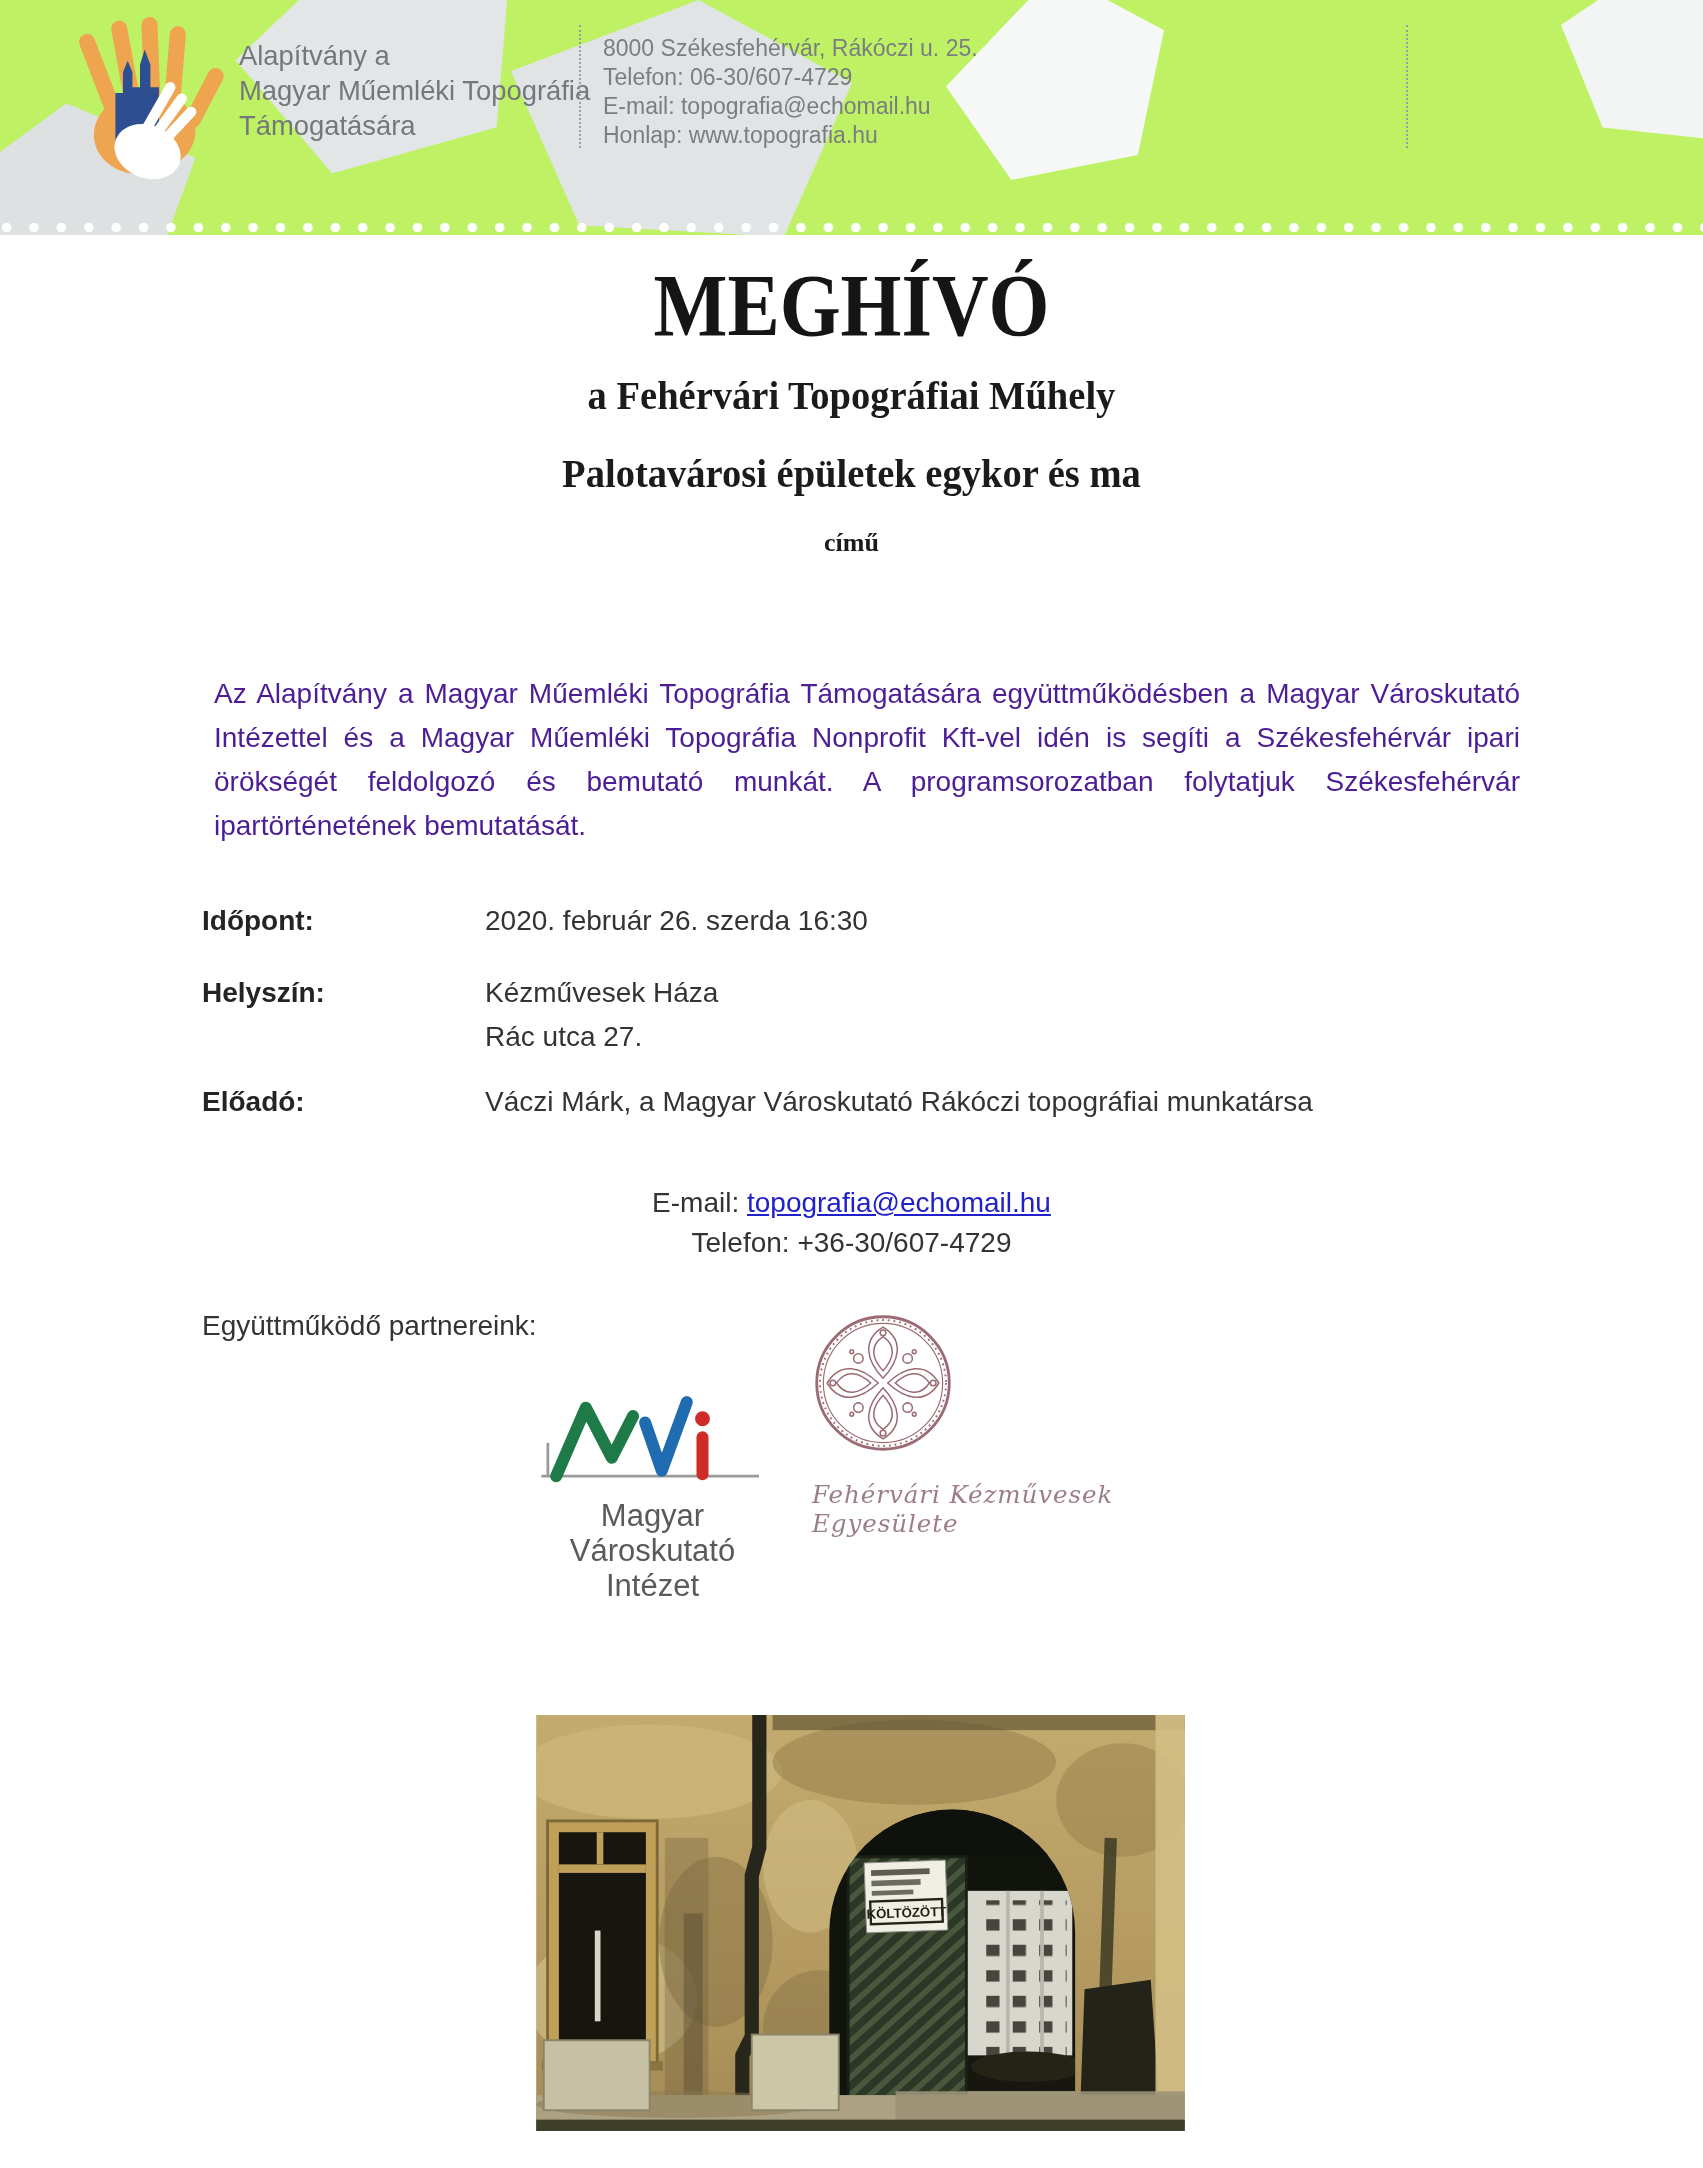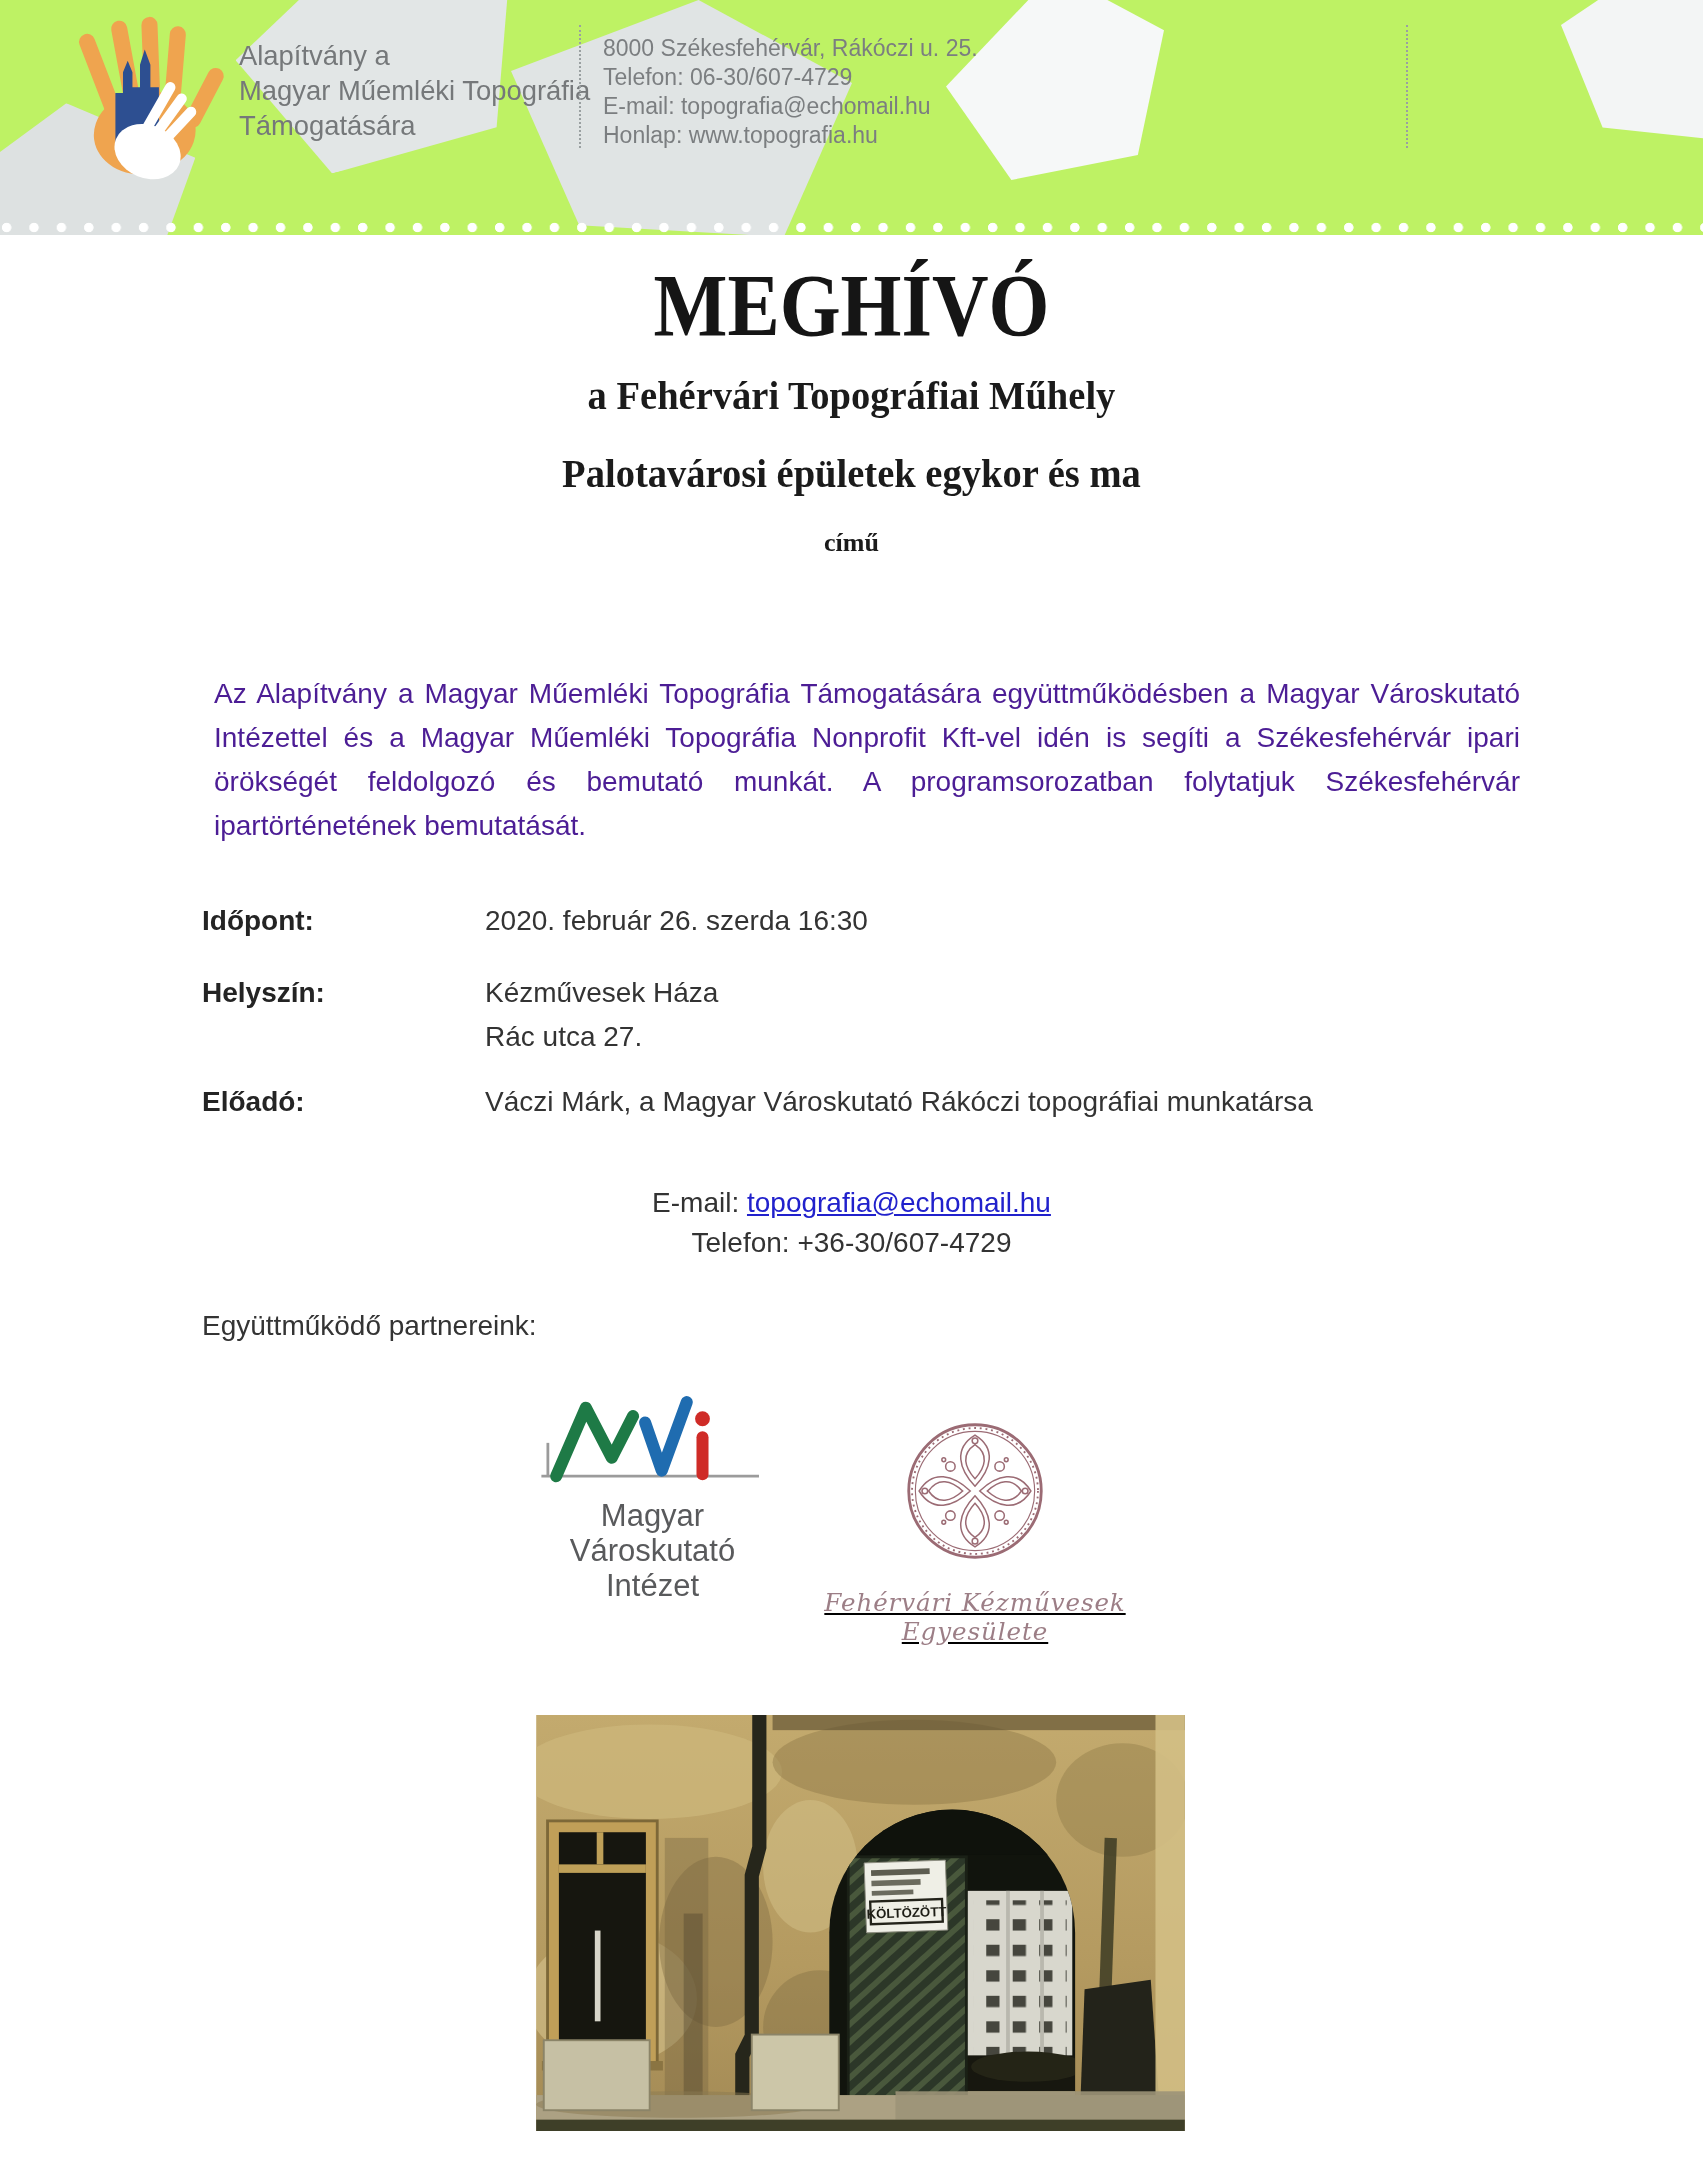--- a/index.html
+++ b/index.html
@@ -61,21 +61,21 @@
   .center-contact{position:absolute;left:0;width:100%;text-align:center;font-size:28px;color:#333;}
   .email-line{top:1187px;}
   .phone-line{top:1227px;}
   .mail-link{color:#2121cc;text-decoration:underline;cursor:pointer;}
   .partners-heading{position:absolute;left:202px;top:1310px;font-size:28px;color:#343434;}
 
   
   .mvi{position:absolute;left:522px;top:1391px;width:261px;text-align:center;}
   .mvi svg{width:227px;height:100px;}
   .mvi-name{margin-top:3.8px;font-size:31px;line-height:35px;color:#595a5c;}
-  .fke{position:absolute;left:812px;top:1420px;width:326px;text-align:center;text-decoration:underline;}
+  .fke{position:absolute;left:812px;top:1312px;width:326px;text-align:left;}
   .fke svg{width:142px;height:142px;}
   .fke-name{margin-top:23px;font-family:"DejaVu Serif",serif;font-style:italic;
       font-size:24.6px;letter-spacing:0.9px;color:#9c7e86;}
 
   
   .photo{position:absolute;left:536px;top:1715px;width:649px;height:416px;display:block;}
 </style>
 </head>
 <body>
 

